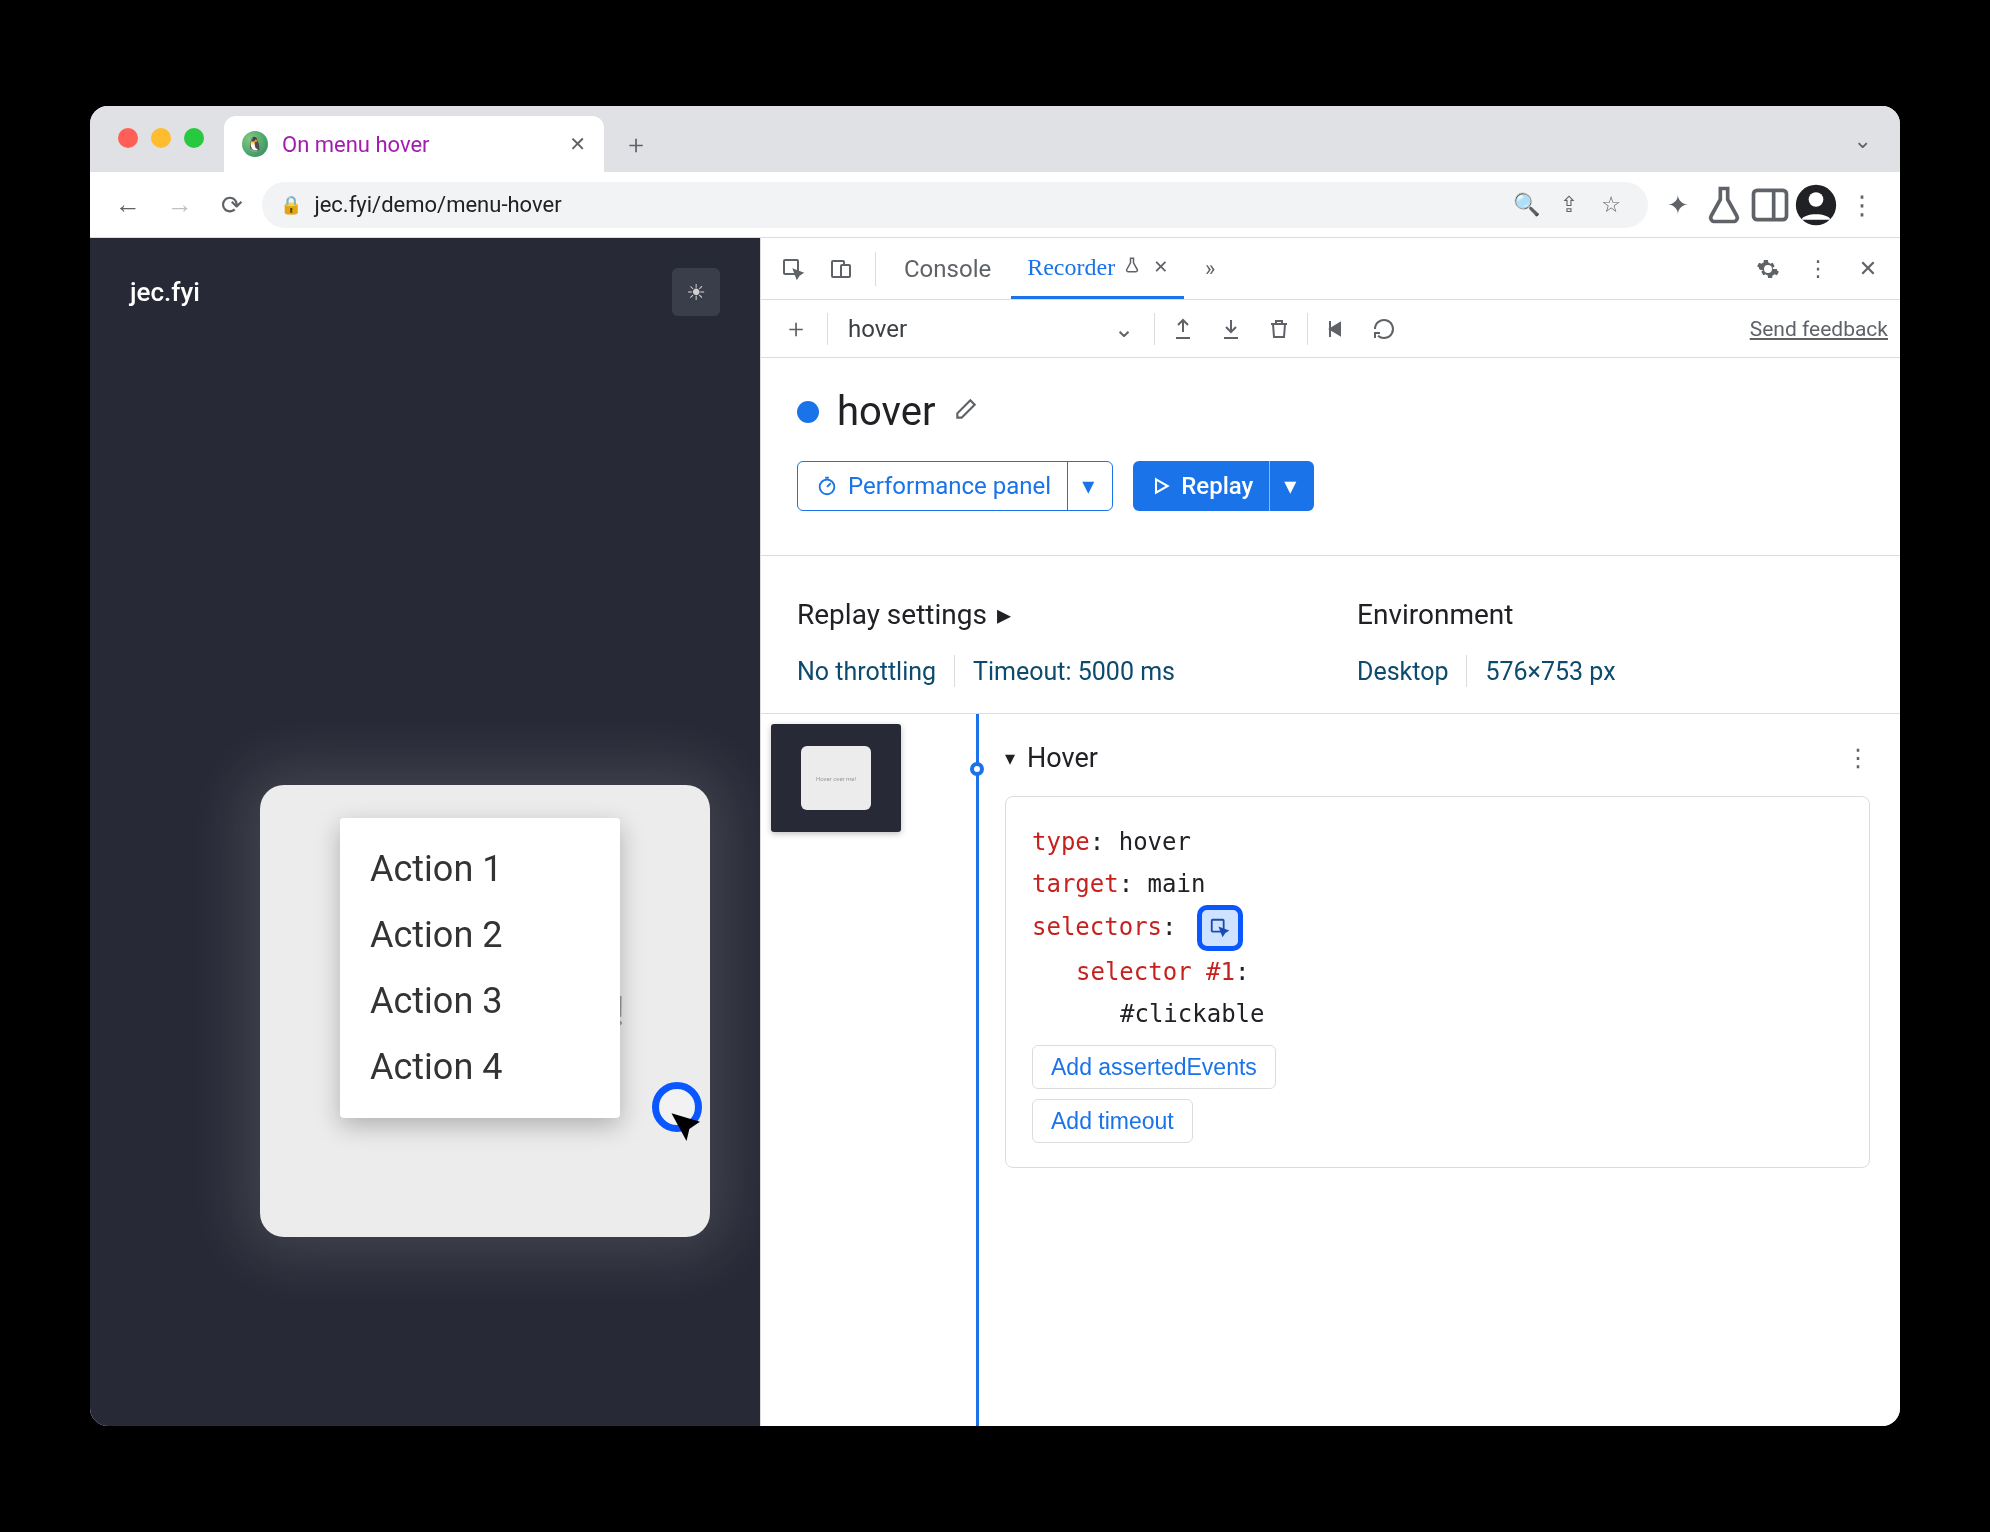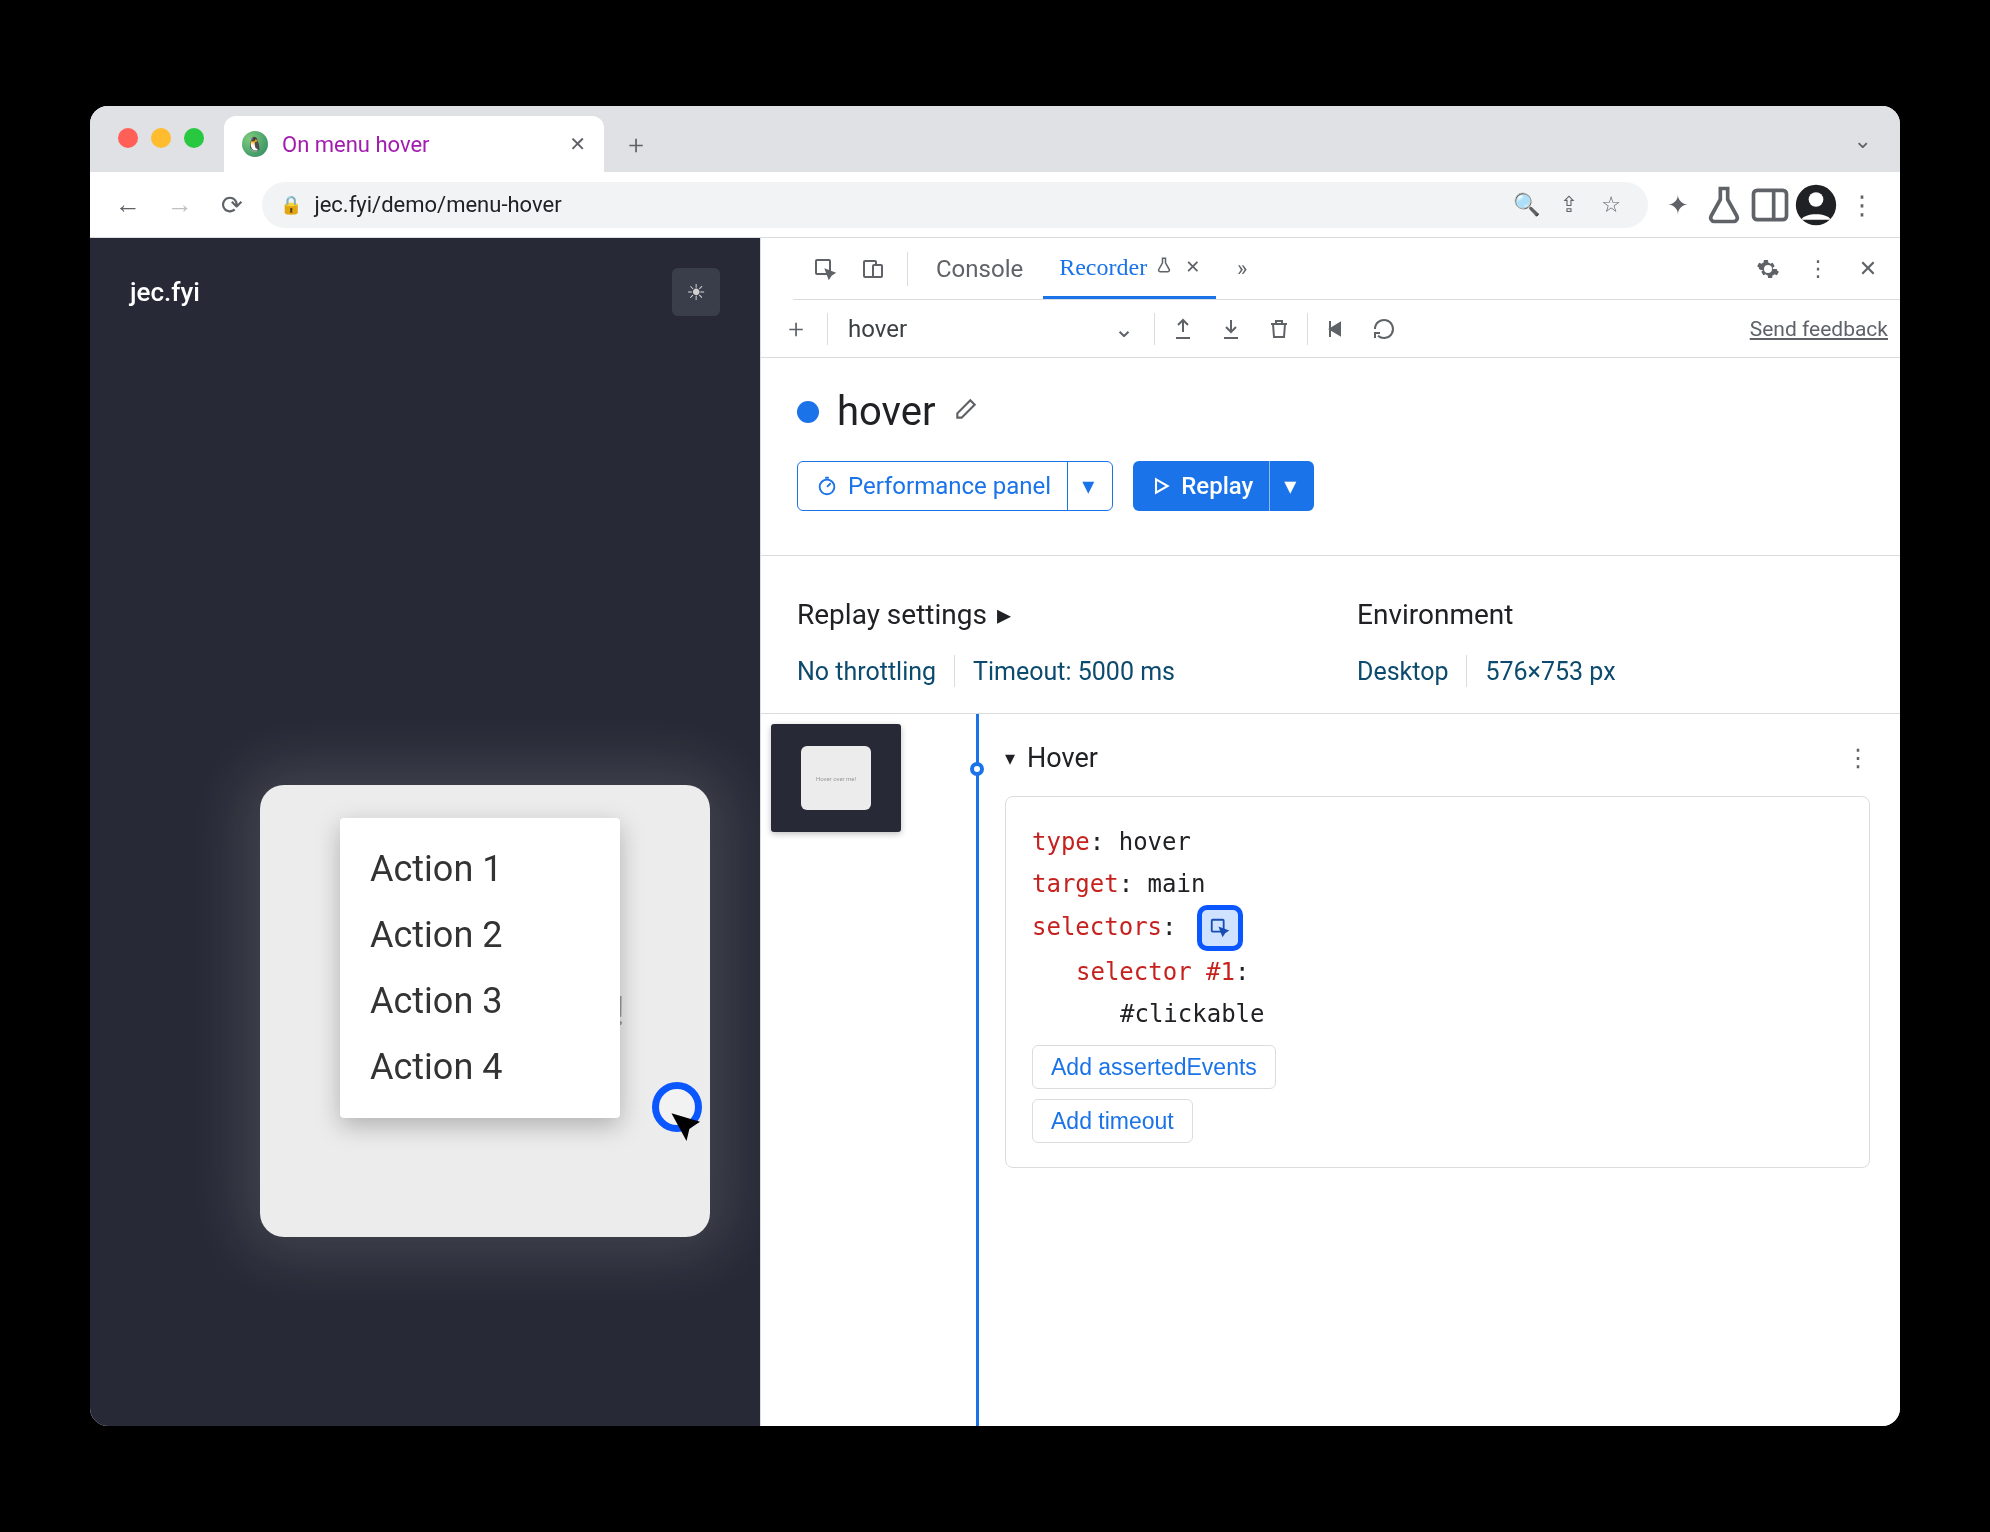--- a/index.html
+++ b/index.html
@@ -143,21 +143,21 @@
     font-size:44px; color:#000;
     transform: rotate(-10deg);
   }
   
   .devtools {
     flex:1; background:#fff; display:flex; flex-direction:column;
     border-left:1px solid #dadce0;
   }
   .dt-tabs {
     height:62px; border-bottom:1px solid #dadce0;
-    display:flex; align-items:center; padding:0 10px; gap:4px;margin-left:32px;
+    display:flex; align-items:center; padding:0 10px; gap:4px;
   }
   .dt-icon {
     width:44px;height:44px;display:flex;align-items:center;justify-content:center;
     color:#5f6368;font-size:22px;
   }
   .dt-icon svg { width:24px;height:24px; }
   .dt-tab {
     padding:0 16px;height:60px;display:flex;align-items:center;gap:8px;
     color:#5f6368;font-size:24px;
   }

